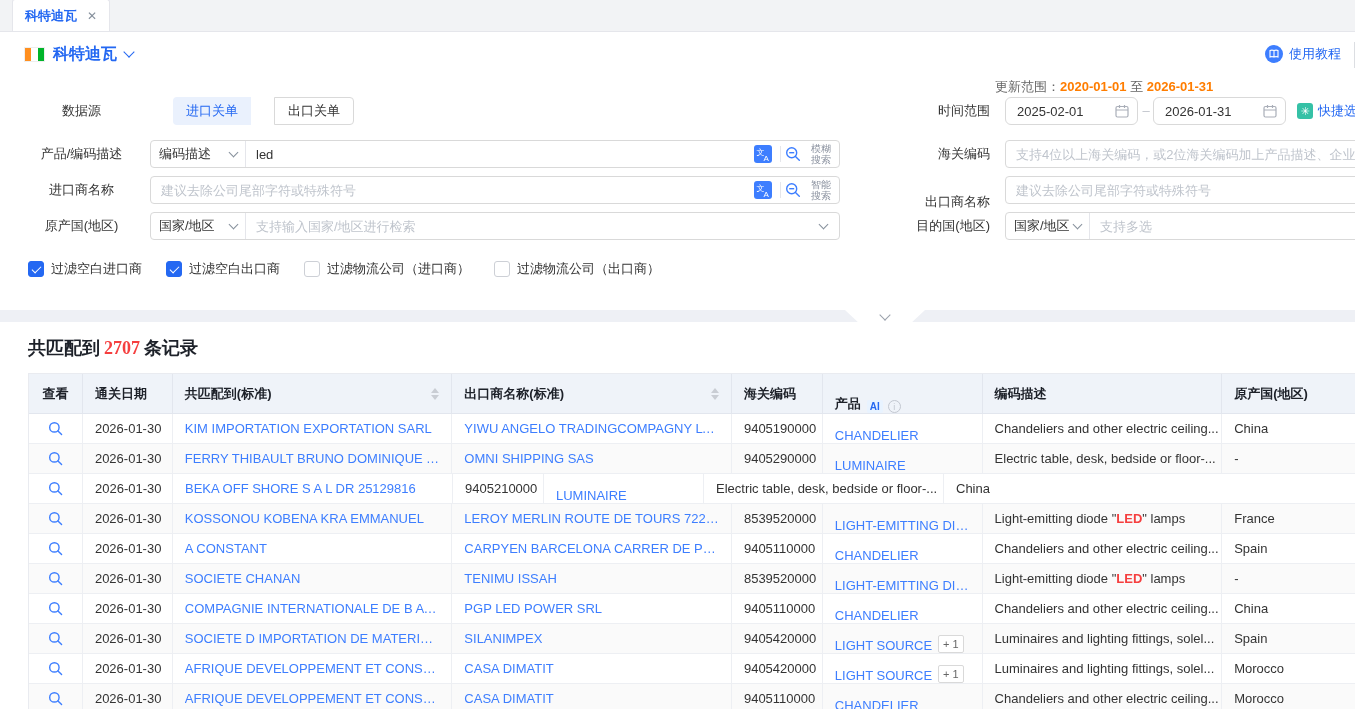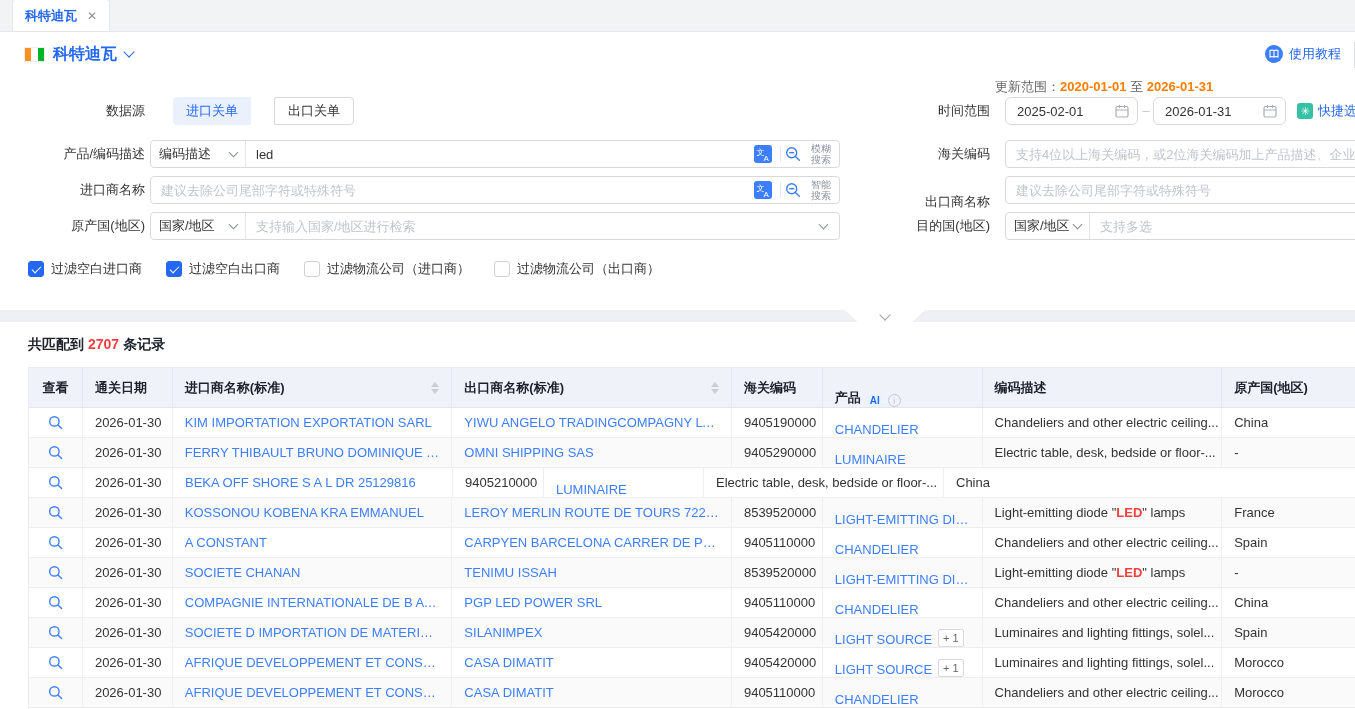--- a/index.html
+++ b/index.html
@@ -16,21 +16,21 @@
   .flag { width:21px; height:15px; display:flex; border:1px solid #eee; margin-right:8px; }
   .flag i { flex:1; }
   .hdr-title { font-size:16px; font-weight:bold; color:#2468f2; }
   .chev { display:inline-block; width:8px; height:8px; border-right:1.5px solid #2468f2; border-bottom:1.5px solid #2468f2; transform:rotate(45deg); margin-left:8px; margin-top:-4px; }
   .tutorial { margin-left:auto; display:flex; align-items:center; gap:6px; color:#2468f2; cursor:pointer; }
   .hdr-vline { position:absolute; right:0; top:10px; width:1px; height:26px; background:#dcdee2; }
 
   
   .filter-panel { position:relative; height:234px; background:#fff; }
   .f-label { position:absolute; height:28px; line-height:28px; text-align:right; color:#333; }
-  .lab-l { left:0; width:145px; }
+  .lab-l { left:9px; width:145px;text-align:center; }
   .lab-r { left:855px; width:135px; }
 
   .seg { position:absolute; left:150px; top:21px; display:flex; height:28px; border-radius:4px; }
   .seg-btn { min-width:74px; padding:0 13px; display:flex; align-items:center; justify-content:center; cursor:pointer;margin-left:23px; }
   .seg-btn.active { background:#eaf1fd; color:#2468f2; border-radius:4px 0 0 4px; }
   .seg-btn.plain { background:#fff; border:1px solid #d9d9d9; color:#333; border-radius:0 4px 4px 0; }
 
   .igroup { position:absolute; height:28px; border:1px solid #d9d9d9; border-radius:4px; background:#fff; display:flex; align-items:center; }
   .ig-select { display:flex; align-items:center; justify-content:space-between; padding:0 8px; border-right:1px solid #e5e6eb; height:100%; cursor:pointer; flex:none; }
   .sel-chev { width:7px; height:7px; border-right:1.3px solid #86909c; border-bottom:1.3px solid #86909c; transform:rotate(45deg); margin-top:-4px; }
@@ -54,21 +54,21 @@
   .cb-item { display:flex; align-items:center; gap:7px; cursor:pointer; }
   .cb-box { width:16px; height:16px; border-radius:3px; border:1px solid #cdd0d6; background:#fff; position:relative; }
   .cb-box.checked { background:#2468f2; border-color:#2468f2; }
   .cb-box.checked::after { content:""; position:absolute; left:5px; top:2px; width:4px; height:8px; border-right:1.8px solid #fff; border-bottom:1.8px solid #fff; transform:rotate(45deg); }
 
   .collapse-tab { position:absolute; left:845px; bottom:-15px; width:80px; height:15px; background:#fff; clip-path:polygon(0 0,100% 0,80% 100%,20% 100%); display:flex; justify-content:center; align-items:center; cursor:pointer; }
   .collapse-tab .cchev { width:8px; height:8px; border-right:1.5px solid #9aa0ab; border-bottom:1.5px solid #9aa0ab; transform:rotate(45deg); margin-top:-5px; }
 
   
   .results { margin-top:12px; background:#fff; height:387px; padding:14px 0 0 28px; }
-  .match { font-size:14px; font-weight:bold; color:#1d2129; }
+  .match { font-size:18px; font-weight:bold; color:#1d2129;font-family:Liberation Serif, serif; }
   .match .red { color:#f53f3f; padding:0 4px; }
 
   .table { margin-top:13px; width:1335px; border:1px solid #e9ebf0; border-bottom:none; }
   .tr { display:flex; height:30px; border-bottom:1px solid #edeff3; background:#fff; align-items:stretch; }
   .tr.alt { background:#fafafa; }
   .thead .tr { height:40px; background:#eff3f9; border-bottom:1px solid #e2e6ee; }
   .td, .th { display:flex; align-items:center; padding:0 12px; border-right:1px solid #edeff3; overflow:hidden; white-space:nowrap; }
   .th { font-weight:bold; color:#1d2129; border-right:1px solid #e2e6ee; }
   .c0 { width:54px; justify-content:center; padding:0; }
   .c1 { width:90px;gap:20px; }
@@ -265,21 +265,21 @@
       <div class="tr">
         <div class="th c0">查看</div>
         <div class="th c1">
           <span>通关日期</span>
           <span class="sorter">
               <i class="car up"></i>
               <i class="car dn on"></i>
             </span>
         </div>
         <div class="th c2">
-          <span>进口商名称(标准)</span>
+          <span>共匹配到(标准)</span>
           <span class="sorter">
               <i class="car up"></i>
               <i class="car dn"></i>
             </span>
         </div>
         <div class="th c3">
           <span>出口商名称(标准)</span>
           <span class="sorter">
               <i class="car up"></i>
               <i class="car dn"></i>

